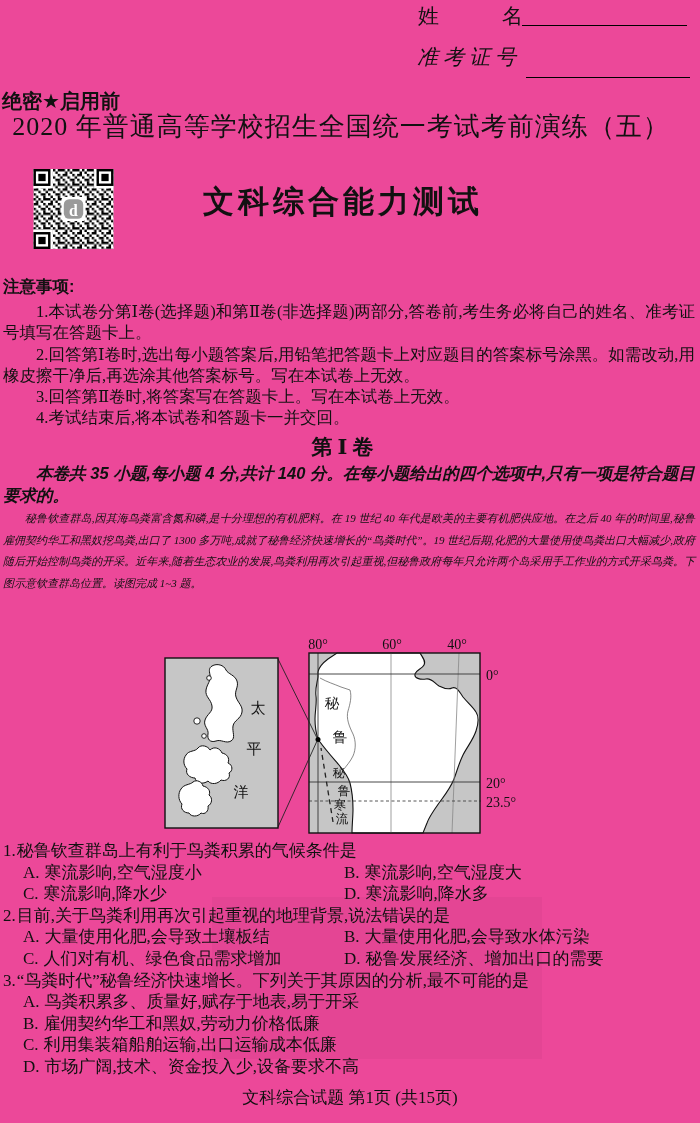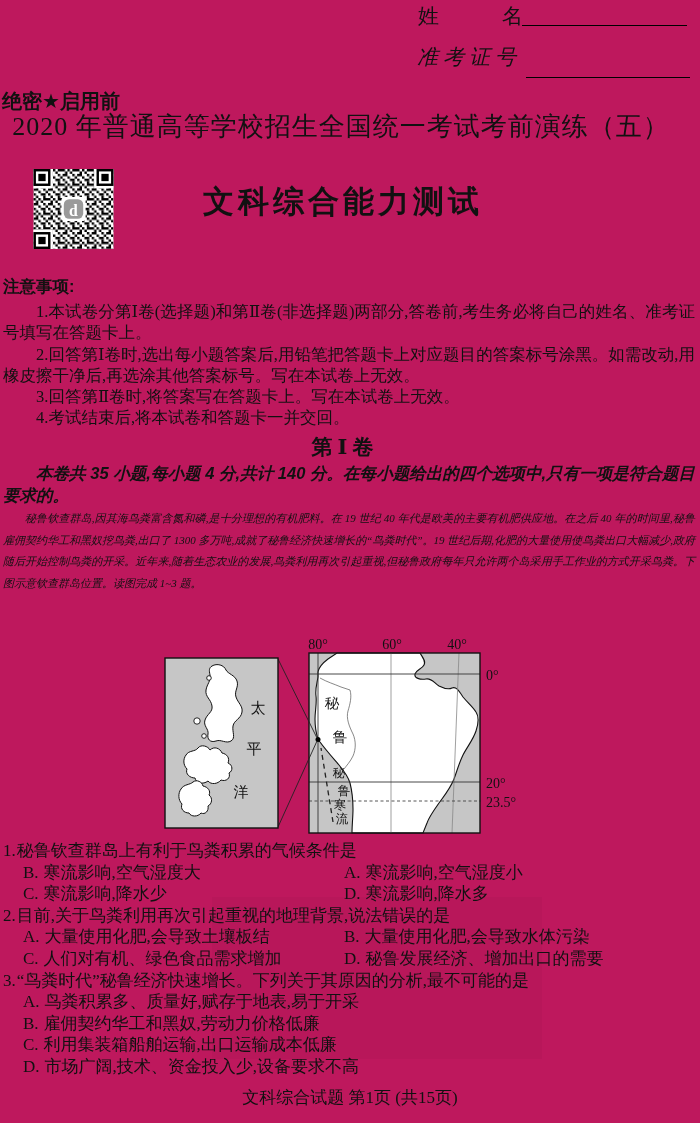--- a/index.html
+++ b/index.html
@@ -1,17 +1,17 @@
 <!DOCTYPE html>
 <html><head>
 <meta charset="utf-8">
 <style>
   html,body{margin:0;padding:0;background:#fff;}
   .page{
-    position:relative;width:700px;height:1123px;background:#be185d;overflow:hidden;
+    position:relative;width:700px;height:1123px;background:#ec4899;overflow:hidden;
     font-family:"Liberation Serif","DejaVu Serif",serif;color:#111;
   }
   .abs{position:absolute;}
   
   .hdr-label{font-size:21px;white-space:pre;letter-spacing:0;}
   .hdr-label.spread{letter-spacing:5px;font-style:italic;}
   .blank-line{border-bottom:1.6px solid #000;height:0;}
   
   .secrecy{font-family:"Liberation Sans","DejaVu Sans",sans-serif;font-weight:bold;font-size:20px;}
   .session-title{left:0;right:18px;text-align:center;font-size:26px;white-space:nowrap;letter-spacing:1px;}
@@ -179,22 +179,22 @@
     </g>
   </svg>
 
   <div class="abs watermark" style="left:212px;top:897px;width:330px;height:162px;"></div>
 
   <div class="abs questions" style="top:840px;">
 
     <div>
       <p class="stem"><span class="qnum">1.</span><span>秘鲁钦查群岛上有利于鸟粪积累的气候条件是</span></p>
       <div class="opt-2col">
+        <div class="opt"><span class="opt-label">A.</span><span>寒流影响,空气湿度小</span></div>
         <div class="opt"><span class="opt-label">B.</span><span>寒流影响,空气湿度大</span></div>
-        <div class="opt"><span class="opt-label">A.</span><span>寒流影响,空气湿度小</span></div>
       </div>
       <div class="opt-2col">
         <div class="opt"><span class="opt-label">C.</span><span>寒流影响,降水少</span></div>
         <div class="opt"><span class="opt-label">D.</span><span>寒流影响,降水多</span></div>
       </div>
     </div>
 
     <div>
       <p class="stem"><span class="qnum">2.</span><span>目前,关于鸟粪利用再次引起重视的地理背景,说法错误的是</span></p>
       <div class="opt-2col">

